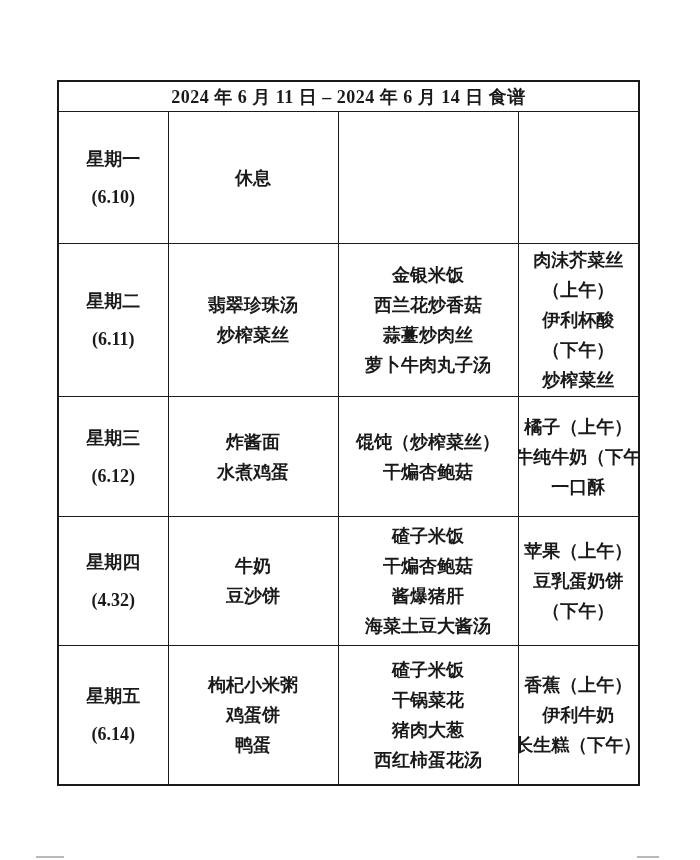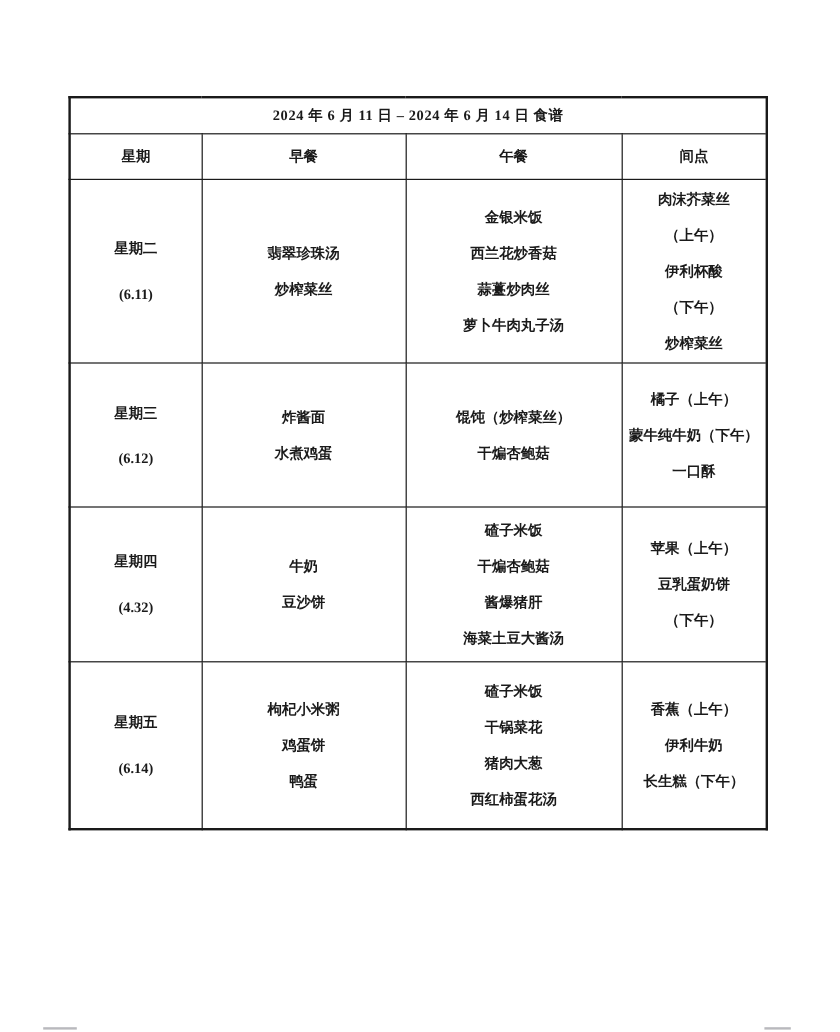--- a/index.html
+++ b/index.html
@@ -21,21 +21,21 @@
     top: 80px;
     width: 581px;
     border-collapse: collapse;
     table-layout: fixed;
     border: 2px solid #1a1a1a;
   }
   .menu-table th, .menu-table td {
     border: 1px solid #1a1a1a;
     padding: 0;
     font-weight: bold;
-    font-size: 12px;
+    font-size: 18px;
     text-align: center;
     vertical-align: middle;
     overflow: hidden;
   }
   .title-cell {
     height: 29px;
     font-size: 15px;
     letter-spacing: 0.5px;
   }
   .header-row th { height: 37px; }
@@ -68,28 +68,41 @@
   <colgroup>
     <col style="width:110px">
     <col style="width:170px">
     <col style="width:180px">
     <col style="width:121px">
   </colgroup>
   <thead>
     <tr>
       <th class="title-cell" colspan="4">2024 年 6 月 11 日 – 2024 年 6 月 14 日 食谱</th>
     </tr>
-    <tr class="header-row">
-      <th>星期</th>
-      <th>早餐</th>
-      <th>午餐</th>
-      <th>间点</th>
-    </tr>
   </thead>
   <tbody>
+      <tr class="row-0">
+        <td>
+          <div class="cell-lines">
+            <div class="line">星期一</div>
+            <div class="line date-line">(6.10)</div>
+          </div>
+        </td>
+        <td>
+          <div class="cell-lines">
+            <div class="line">休息</div>
+          </div>
+        </td>
+        <td>
+          <div class="cell-lines"></div>
+        </td>
+        <td>
+          <div class="cell-lines"></div>
+        </td>
+      </tr>
       <tr class="row-1">
         <td>
           <div class="cell-lines">
             <div class="line">星期二</div>
             <div class="line date-line">(6.11)</div>
           </div>
         </td>
         <td>
           <div class="cell-lines">
             <div class="line">翡翠珍珠汤</div>

